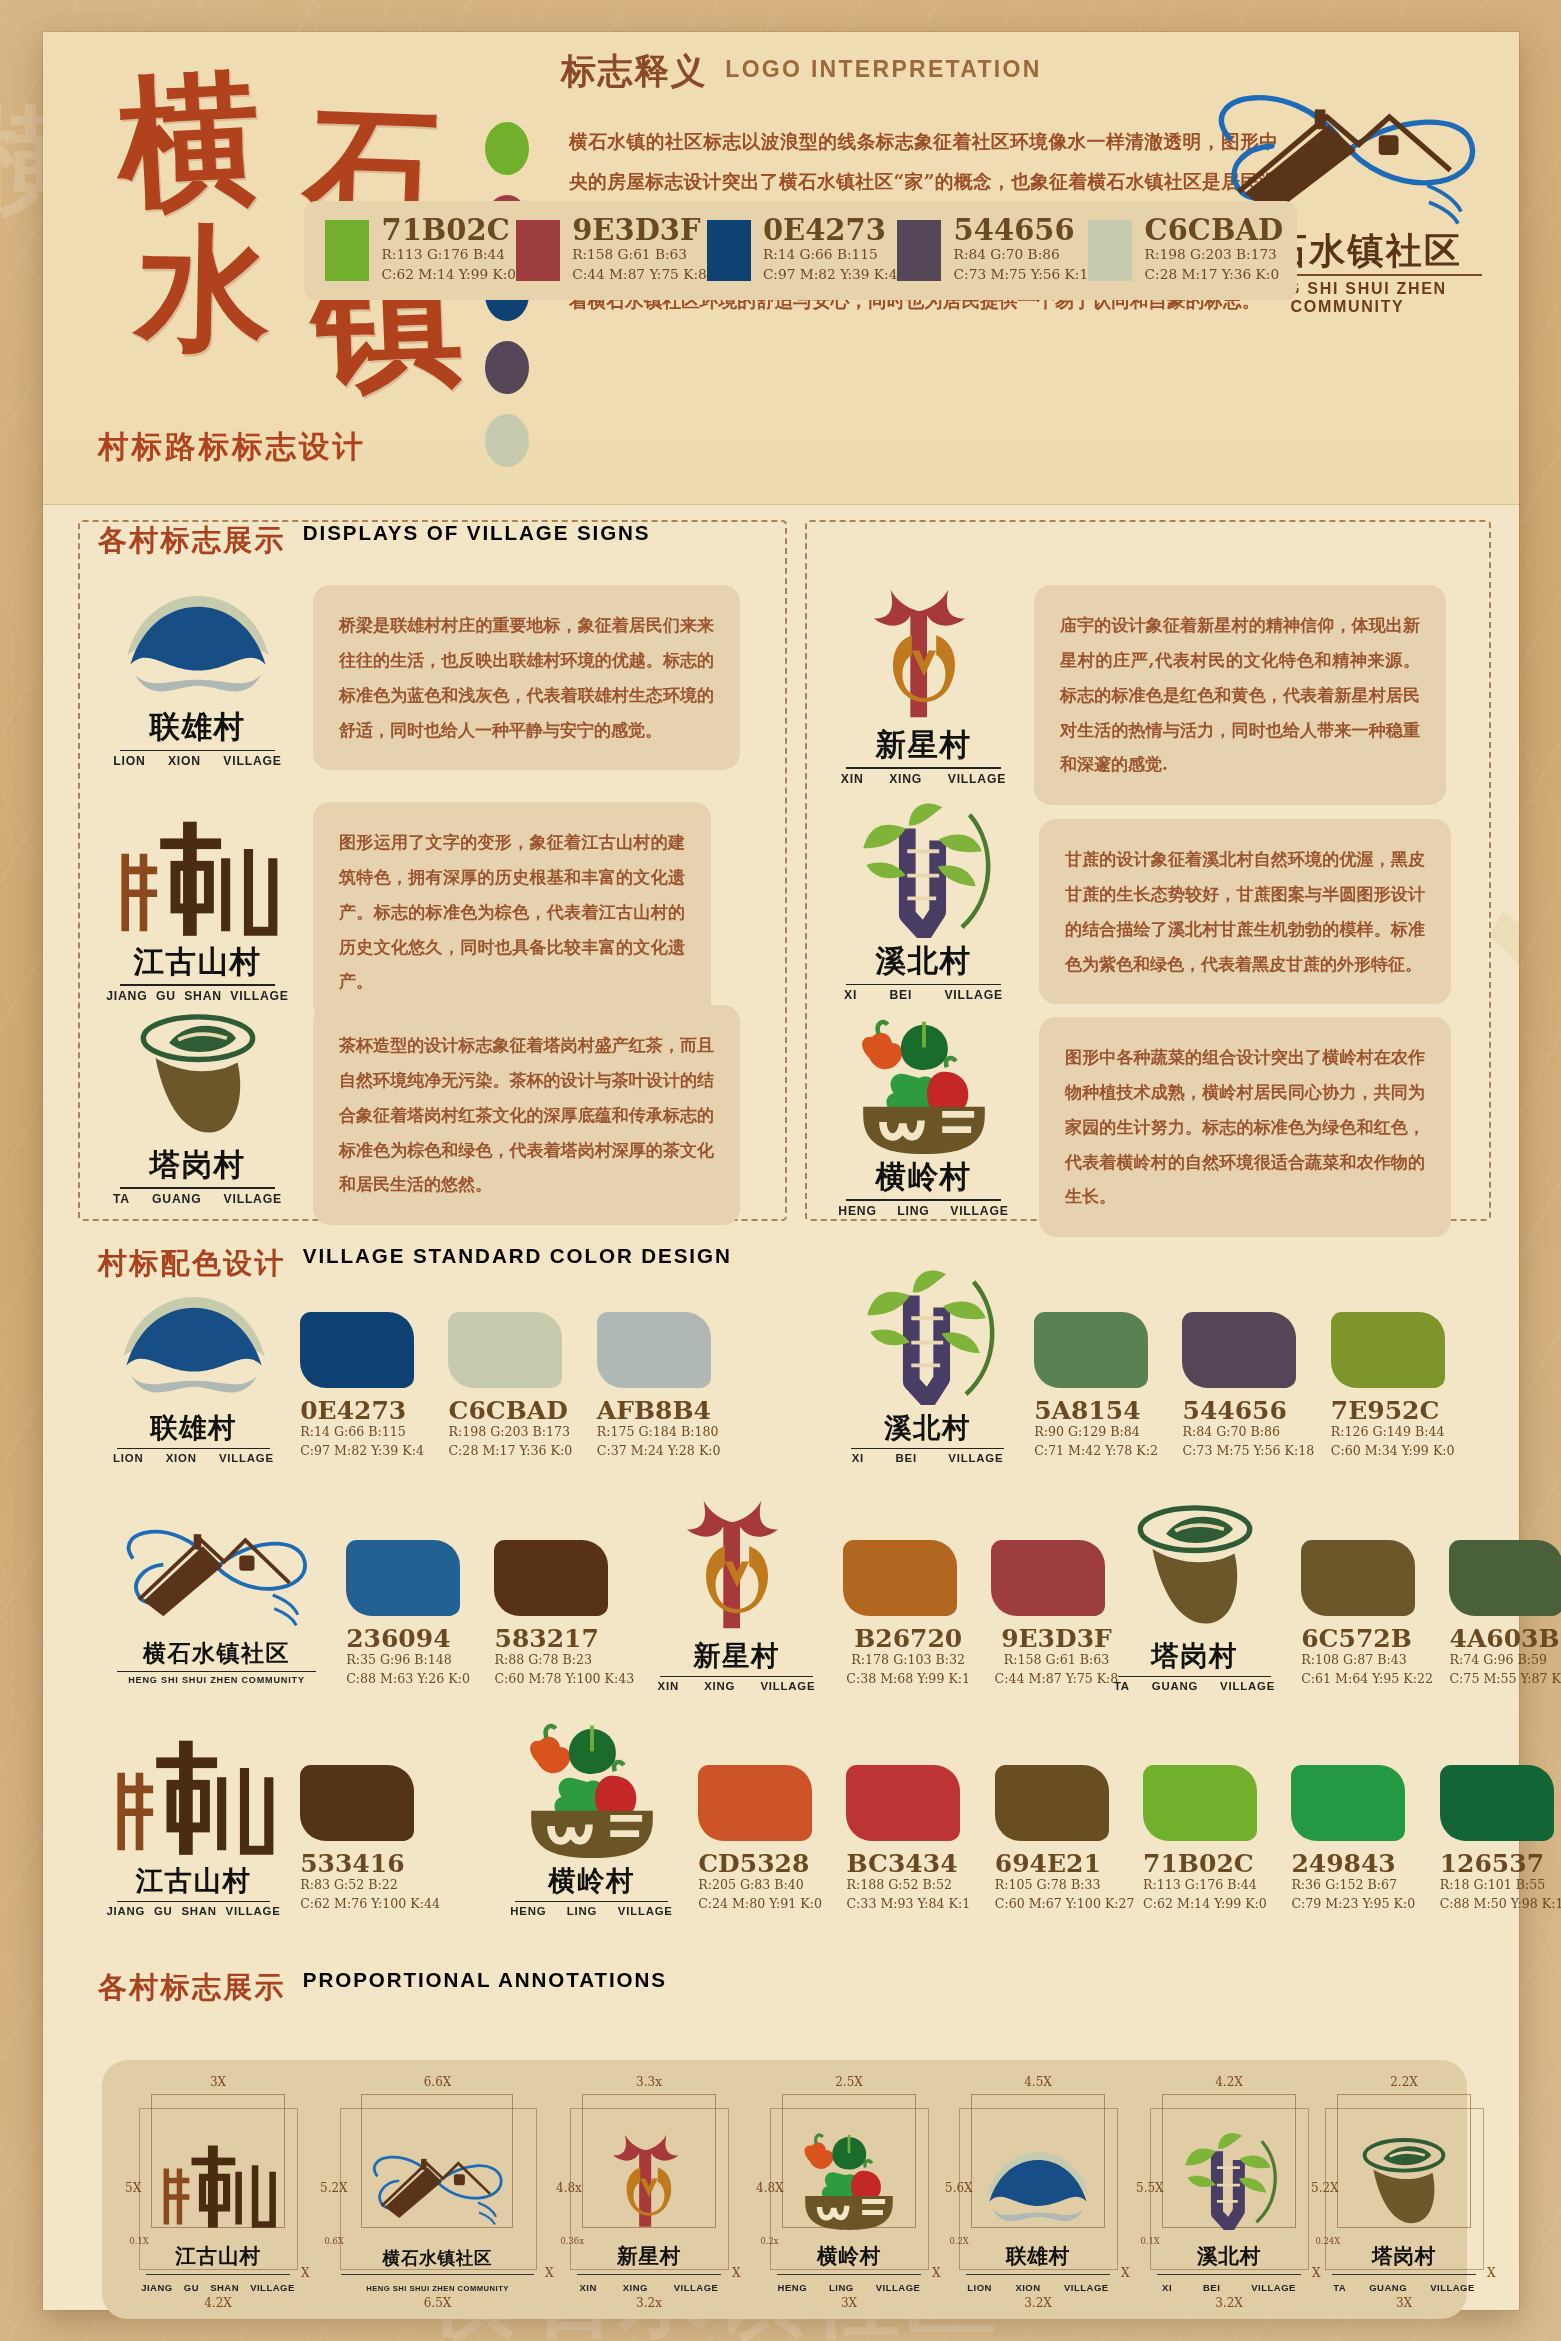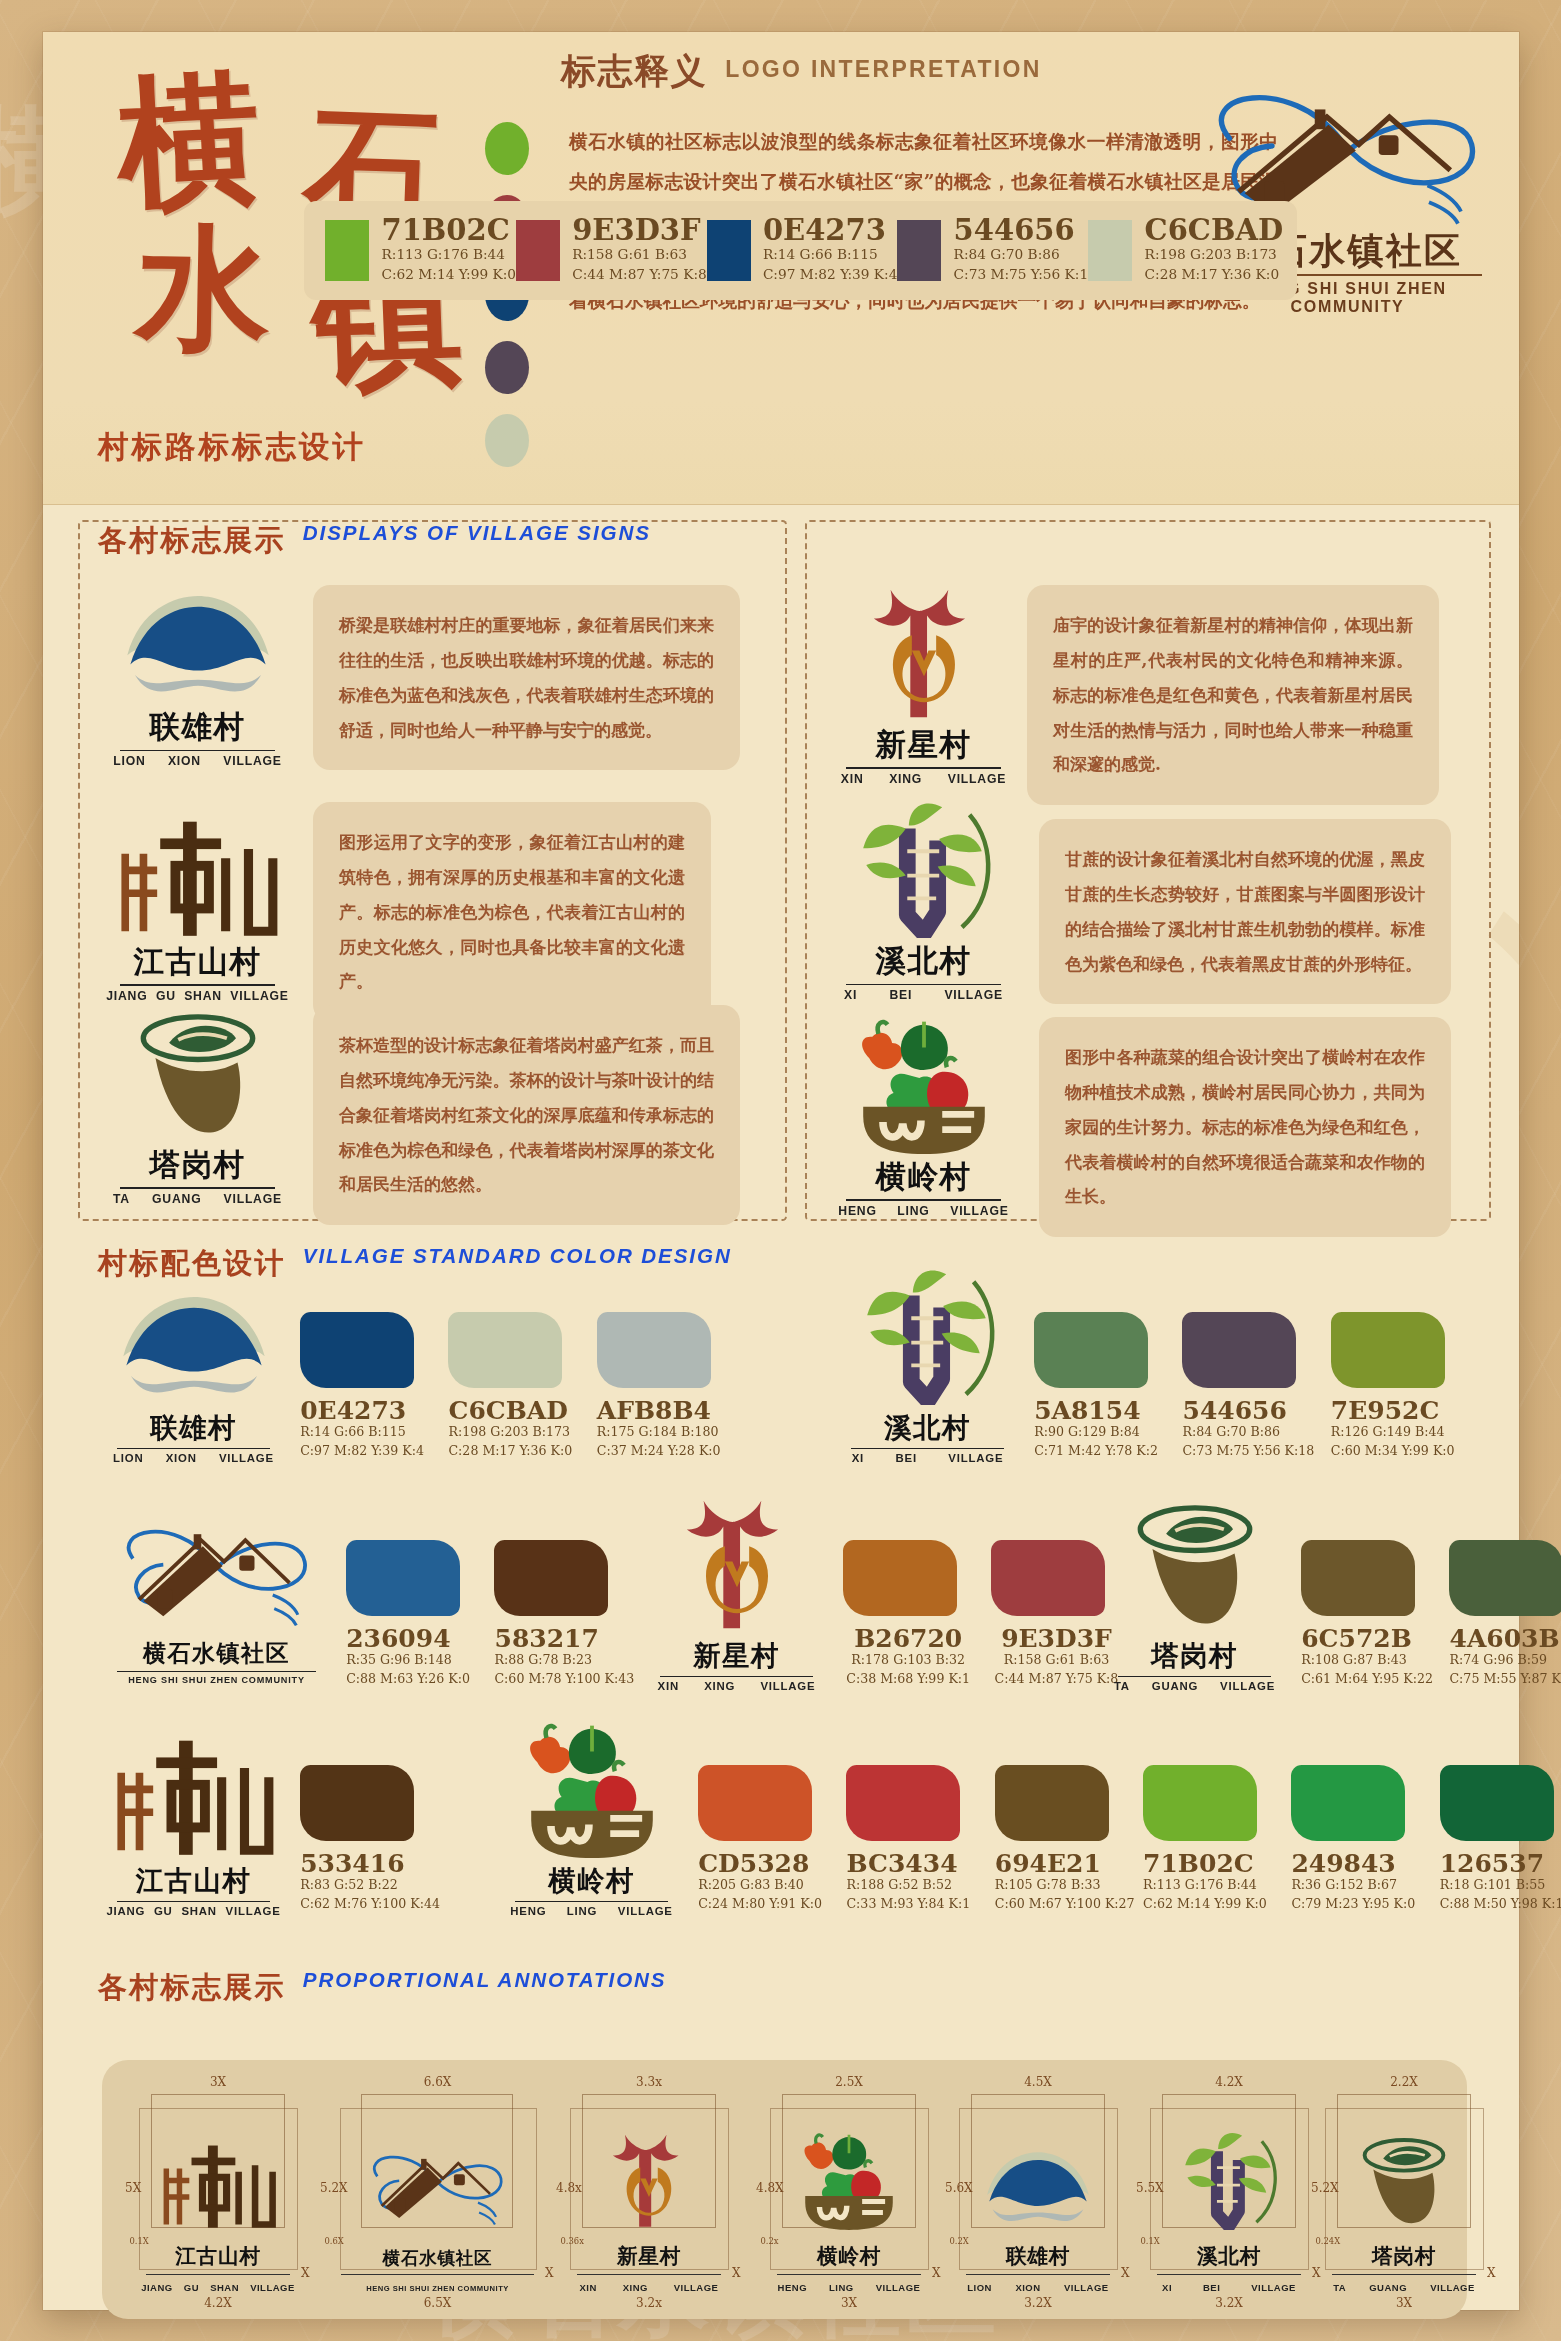--- a/index.html
+++ b/index.html
@@ -100,21 +100,21 @@
     padding:0 21.3px; gap:0;
   }
   .pal-item{display:flex; align-items:center; gap:12.2px; width:191px;}
   .pal-sw{width:44px;height:61px;flex:none;}
   .pal-tx .hex{font-family:"DejaVu Serif",serif;font-size:29px;font-weight:800;color:#6a4a22;line-height:1;}
   .pal-tx .rgb,.pal-tx .cmyk{font-family:"DejaVu Serif",serif;font-size:13.7px;color:#6a4a22;line-height:1.45;white-space:nowrap;}
 
   
   .sec-head{position:absolute;display:flex;align-items:flex-start;gap:17px;}
   .sec-head .cn{font-size:29px;font-weight:900;color:#a8421f;letter-spacing:2.3px;font-family:"DejaVu Sans",sans-serif;}
-  .sec-head .en{font-size:20.6px;font-weight:700;color:#1d4ed8;letter-spacing:1.9px;padding-bottom:2.3px;font-style:italic;}
+  .sec-head .en{font-size:20.6px;font-weight:700;color:#000000;letter-spacing:1.9px;padding-bottom:2.3px;}
 
   
   .dashbox{position:absolute;border:2.3px dashed #a98257;border-radius:4.6px;}
 
   
   .vrow{position:absolute;display:flex;align-items:center;}
   .vlogo{width:191px;flex:none;position:relative;height:175px;}
   .vlogo .name{
     position:absolute;left:0;right:0;bottom:20px;text-align:center;
     font-size:30.5px;font-weight:900;color:#111;letter-spacing:1.5px;font-family:"DejaVu Sans",sans-serif;
@@ -336,21 +336,21 @@
               </svg>
             </div>
             <div class="name" style="position:static;margin-top:3px;">新星村</div>
             <div style="height:1.5px;background:#222;margin:1.5px 18.3px 3px;"></div>
             <div style="display:flex;justify-content:space-around;font-size:12.2px;font-weight:800;color:#222;letter-spacing:0.8px;">
               <span>XIN</span>
               <span>XING</span>
               <span>VILLAGE</span>
             </div>
           </div>
-          <div class="vtext" style="width:412px;margin-left:8px;">庙宇的设计象征着新星村的精神信仰，体现出新星村的庄严,代表村民的文化特色和精神来源。标志的标准色是红色和黄色，代表着新星村居民对生活的热情与活力，同时也给人带来一种稳重和深邃的感觉.</div>
+          <div class="vtext" style="width:412px;margin-left:15px;">庙宇的设计象征着新星村的精神信仰，体现出新星村的庄严,代表村民的文化特色和精神来源。标志的标准色是红色和黄色，代表着新星村居民对生活的热情与活力，同时也给人带来一种稳重和深邃的感觉.</div>
         </div>
         <div class="vrow" style="left:785px;top:787px;width:656px;">
           <div class="vlogo">
             <div style="display:flex;justify-content:center;align-items:flex-end;height:114px;transform-origin:center bottom;">
               <svg width="152" height="137" viewBox="0 0 200 180">
                 <path d="M160 18 C196 60,192 128,150 166" fill="none" stroke="#4d7a2e" stroke-width="6"></path>
                 <path d="M78 36 L78 150 L100 174 L118 146 L118 52" stroke="#4a3d63" stroke-width="22" fill="none" stroke-linejoin="round"></path>
                 <path d="M78 66 L120 66 M78 98 L120 98 M78 128 L116 128" stroke="#e8d7b0" stroke-width="5"></path>
                 <path d="M76 36 C40 22,26 40,20 62 C50 62,66 52,76 36Z" fill="#7FB33A"></path>
                 <path d="M80 32 C82 2,106 -2,124 8 C104 24,92 34,80 32Z" fill="#7FB33A"></path>

